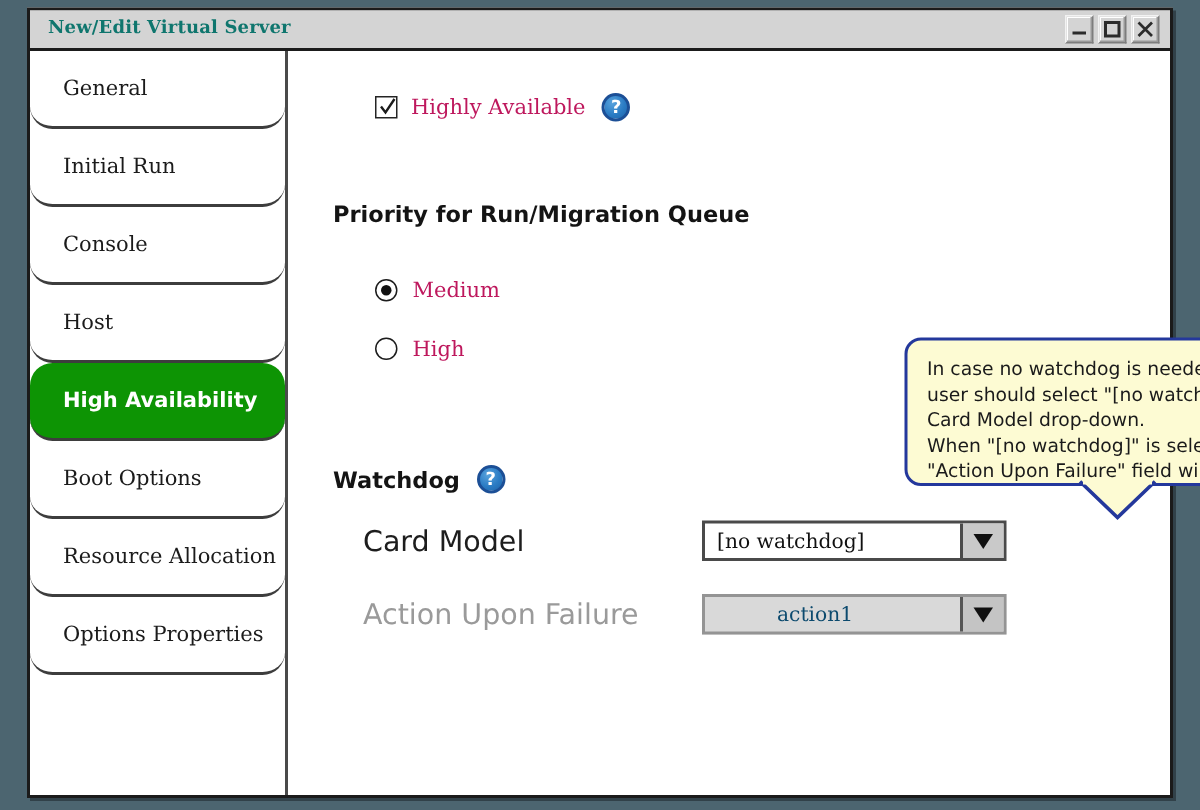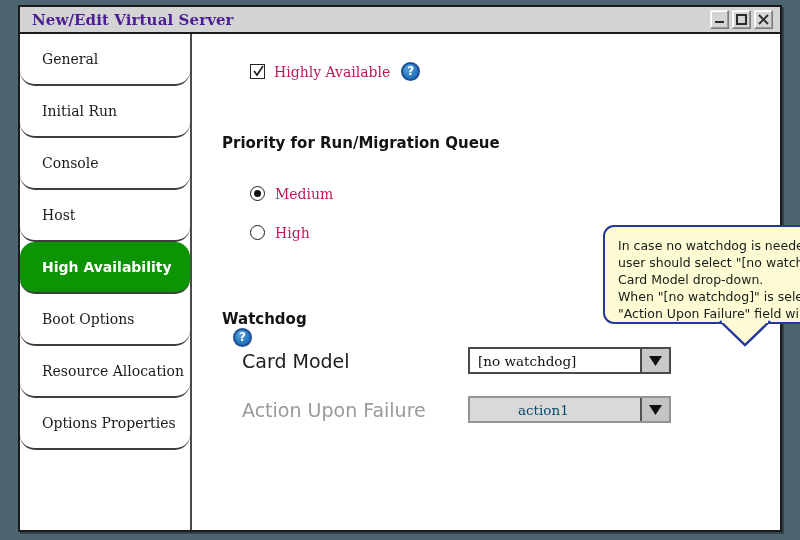--- a/index.html
+++ b/index.html
@@ -23,21 +23,21 @@
   
   #titlebar{
     position:absolute;left:0;top:0;right:0;height:27px;
     background:#d4d4d4;
     border-bottom:2px solid #1b1b1b;
     box-sizing:border-box;
   }
   #title-text{
     position:absolute;left:12px;top:4px;
     font-family:"DejaVu Serif","Liberation Serif",serif;
-    font-weight:bold;font-size:15px;color:#4c1d95;
+    font-weight:bold;font-size:12px;color:#0f766e;
     letter-spacing:.1px;
     white-space:nowrap;
   }
   .win-btn{
     position:absolute;top:3px;width:19px;height:19px;
     background:#d4d4d4;
     border:1px solid #7d7d7d;
     border-top-color:#f2f2f2;border-left-color:#f2f2f2;
     box-sizing:border-box;
     box-shadow:inset -1px -1px 0 #9a9a9a, inset 1px 1px 0 #ffffff;
@@ -130,21 +130,21 @@
     border:1.8px solid #1c1c1c;
     background:#fff;box-sizing:border-box;
     margin-right:10px;position:relative;flex:0 0 auto;
   }
   .radio.on::after{
     content:"";position:absolute;left:3px;top:3px;
     width:7px;height:7px;border-radius:50%;background:#111;
   }
 
   
-  #watchdog-heading{position:absolute;left:28px;top:276px;display:flex;align-items:flex-start;flex-direction:column;}
+  #watchdog-heading{position:absolute;left:28px;top:276px;display:flex;align-items:flex-end;}
 
   
   .form-row{position:absolute;left:48px;display:flex;align-items:center;width:600px;}
   #row-card{top:313px;}
   #row-action{top:362px;}
   .field-label{
     font-family:"DejaVu Sans","Liberation Sans",sans-serif;
     font-size:19px;color:#1d1d1d;width:200px;
     white-space:nowrap;
   }

